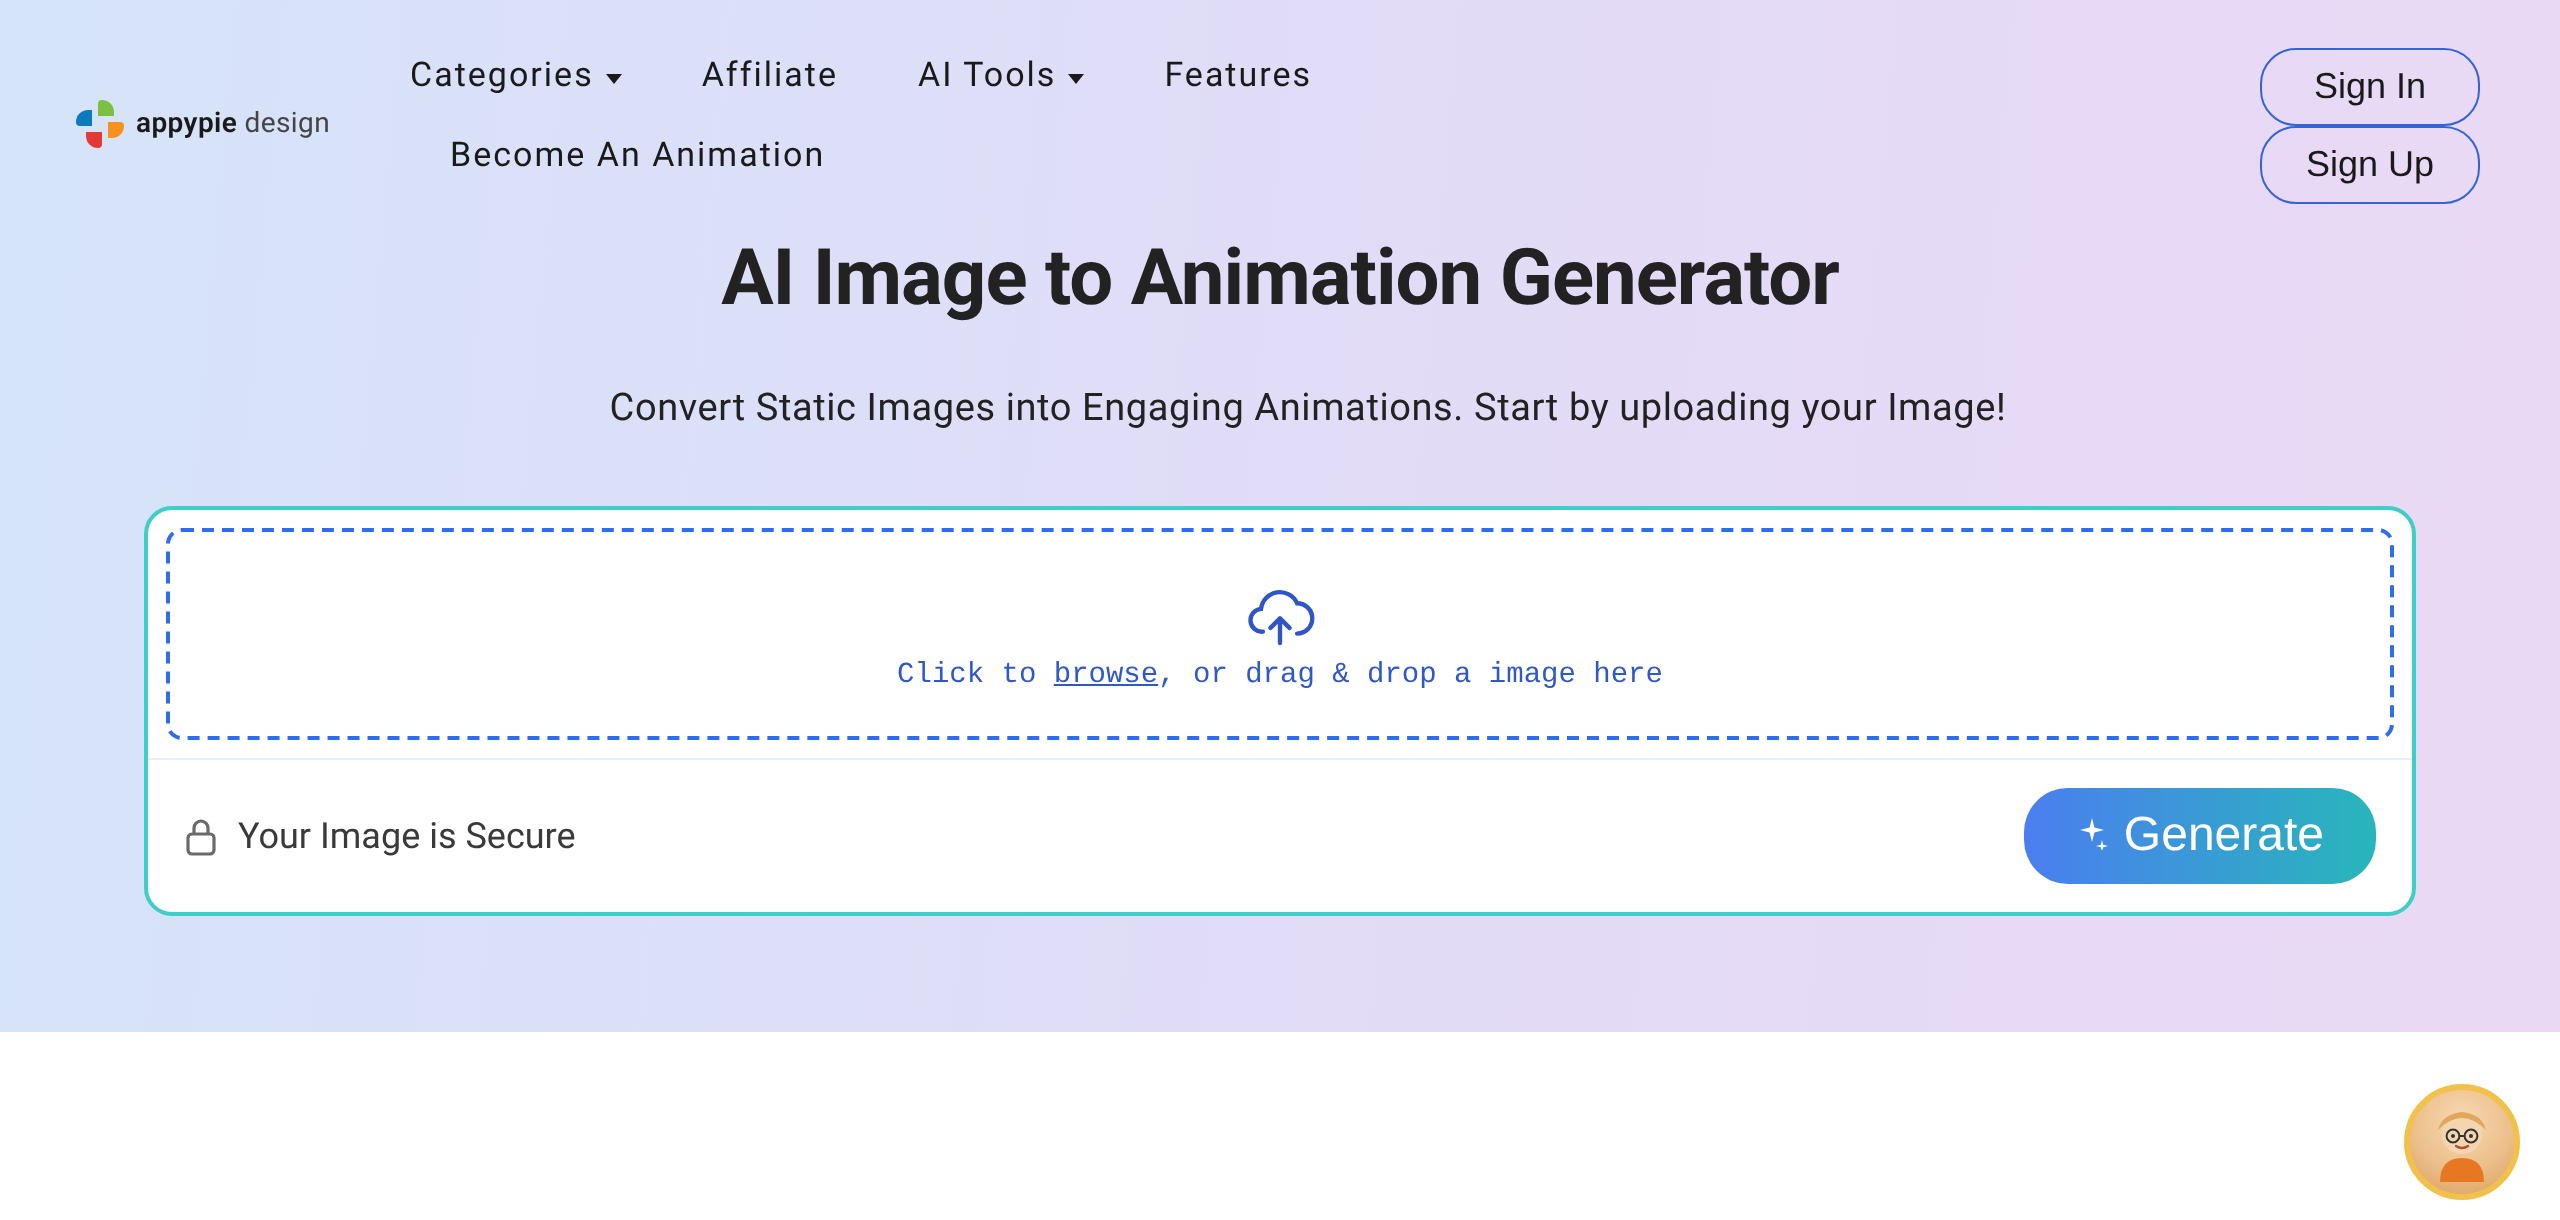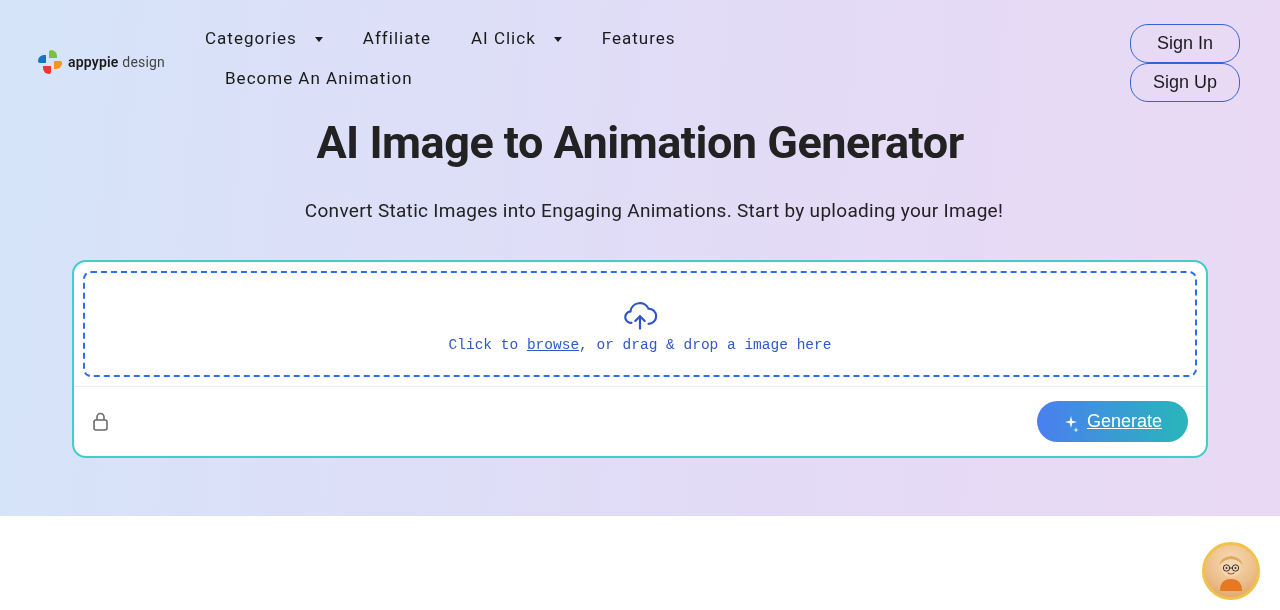--- a/index.html
+++ b/index.html
@@ -51,21 +51,21 @@
       width: 660px;
     }
     .nav-item {
       color: #1a1a1a;
       font-size: 17px;
       letter-spacing: 1px;
       padding: 10px 20px;
       cursor: pointer;
       display: flex;
       align-items: center;
-      gap: 18px;
+      gap: 6px;
     }
     .nav-item:first-child { padding-left: 0; }
     .caret {
       width: 0;
       height: 0;
       border-left: 4px solid transparent;
       border-right: 4px solid transparent;
       border-top: 5px solid #1a1a1a;
       margin-top: 2px;
     }
@@ -84,21 +84,21 @@
       padding: 8px 22px;
       border-radius: 18px;
       cursor: pointer;
       white-space: nowrap;
     }
     .hero-content {
       text-align: center;
       margin-top: 14px;
     }
     .hero-title {
-      font-size: 45px;
+      font-size: 39px;
       font-weight: 700;
       color: #222;
       letter-spacing: -0.5px;
     }
     .hero-subtitle {
       font-size: 19px;
       color: #222;
       margin-top: 30px;
       letter-spacing: 0.3px;
       padding-left: 28px;
@@ -141,30 +141,29 @@
     .secure {
       display: flex;
       align-items: center;
       gap: 10px;
       color: #3a3a3a;
       font-size: 18px;
     }
     .lock-icon { width: 17px; height: 19px; }
     .generate-btn {
       display: flex;
-      align-items: flex-end;
+      align-items: flex-start;
       gap: 8px;
       background: linear-gradient(90deg, #4b7ef0 0%, #28b6ba 100%);
       color: #fff;
       border: none;
-      font-size: 18px;
+      font-size: 24px;
       padding: 10px 26px;
       border-radius: 22px;
       cursor: pointer;
-      text-decoration: underline;
     }
     .sparkle { width: 16px; height: 16px; }
     .chat-avatar {
       position: absolute;
       right: 20px;
       bottom: 10px;
       width: 58px;
       height: 58px;
       border-radius: 50%;
       background: radial-gradient(circle at 50% 30%, #f7d9b3 0%, #ecbf8c 55%, #d99d5a 100%);
@@ -199,21 +198,21 @@
 
     <nav class="nav">
       <div class="nav-item">
         <span>Categories</span>
         <span class="caret"></span>
       </div>
       <div class="nav-item">
         <span>Affiliate</span>
       </div>
       <div class="nav-item">
-        <span>AI Click</span>
+        <span>AI Tools</span>
         <span class="caret"></span>
       </div>
       <div class="nav-item">
         <span>Features</span>
       </div>
       <div class="nav-item">
         <span>Become An Animation</span>
       </div>
     </nav>
 
@@ -241,20 +240,21 @@
       </div>
     </div>
     <div class="card-footer">
       <div class="secure">
         <span class="lock-icon">
           <svg viewBox="0 0 17 19" fill="none" stroke="#6a6a6a" stroke-width="1.6">
             <rect x="2" y="8" width="13" height="10" rx="2"></rect>
             <path d="M5 8V5a3.5 3.5 0 0 1 7 0v3"></path>
           </svg>
         </span>
+        <span>Your Image is Secure</span>
       </div>
       <button class="generate-btn">
         <span class="sparkle">
           <svg viewBox="0 0 16 16" fill="#fff">
             <path d="M8 0l1.2 4.8L14 6l-4.8 1.2L8 12 6.8 7.2 2 6l4.8-1.2L8 0zM13 11l.6 2.4L16 14l-2.4.6L13 17l-.6-2.4L10 14l2.4-.6L13 11z"></path>
           </svg>
         </span>
         <span>Generate</span>
       </button>
     </div>

